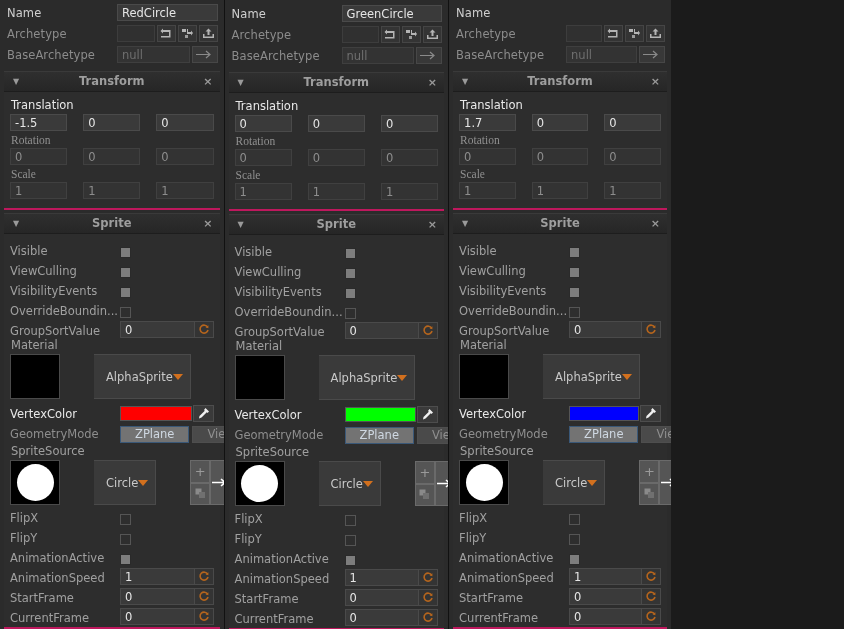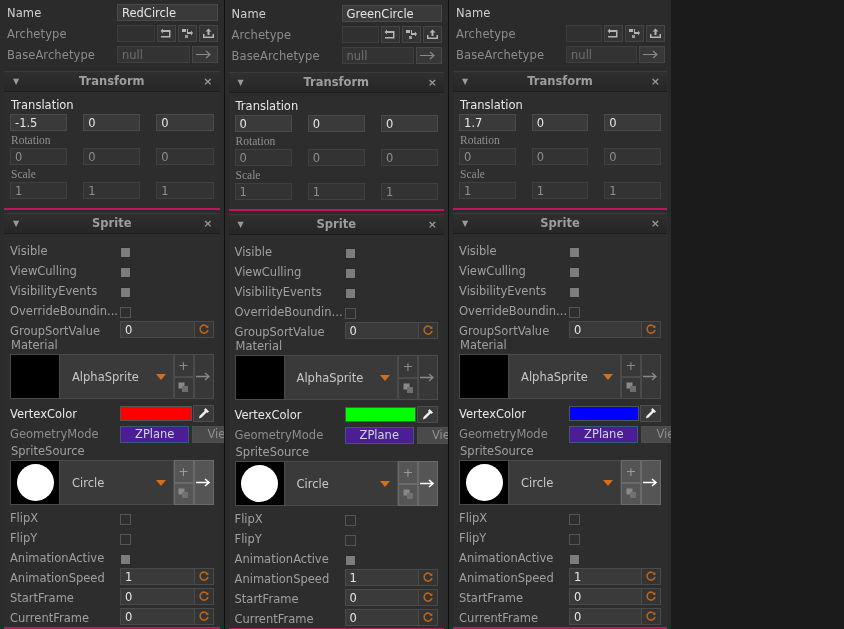--- a/index.html
+++ b/index.html
@@ -75,21 +75,21 @@
   .numwrap .finput{flex:1;border-right:none;}
   .refresh{
     width:20px;height:17px;background:#343434;border:1px solid #4a4a4a;
     box-sizing:border-box;display:flex;align-items:center;justify-content:center;
   }
   .refresh svg{display:block;}
 
   .plainlabel{color:#a0a0a0;font-size:11.5px;margin:0 0 2px 1px;}
 
   
-  .asset{display:flex;height:45px;margin-bottom:0;}
+  .asset{display:flex;height:45px;margin-bottom:0;gap:34px;}
   .thumb{width:50px;height:45px;background:#000;border:1px solid #4a4a4a;box-sizing:border-box;
          display:flex;align-items:center;justify-content:center;flex:0 0 50px;}
   .thumb .circ{width:37px;height:37px;border-radius:50%;background:#fff;}
   .assetname{
     flex:1;background:#3a3a3a;border:1px solid #4a4a4a;border-left:none;box-sizing:border-box;
     display:flex;align-items:center;justify-content:space-between;padding:0 7px 0 12px;
     color:#c9c9c9;font-size:11.5px;
   }
   .dncaret{width:0;height:0;border-left:5px solid transparent;border-right:5px solid transparent;border-top:6px solid #d2701e;}
   .vbtns{display:flex;flex:0 0 40px;}
@@ -109,21 +109,21 @@
     width:21px;height:17px;background:#3a3a3a;border:1px solid #4d4d4d;margin-left:1px;
     box-sizing:border-box;display:flex;align-items:center;justify-content:center;
   }
 
   .gmrow{display:flex;align-items:center;height:20px;}
   .gmrow .lbl{width:110px;flex:0 0 110px;color:#8e8e8e;font-size:11.5px;}
   .segbtn{
     height:17px;line-height:15px;padding:0 14px;font-size:11.5px;box-sizing:border-box;
     border:1px solid #4e4e4e;background:#4a4a4a;color:#8f8f8f;margin-right:3px;text-align:center;
   }
-  .segbtn.sel{background:#4c1d95;border-color:#3a5878;color:#cfd8e2;}
+  .segbtn.sel{background:#737373;border-color:#3a5878;color:#cfd8e2;}
 </style>
 </head>
 <body>
 
 <div class="root">
 
   <div class="panel p1">
     <div class="panel-inner">
 
       <div class="topform">

